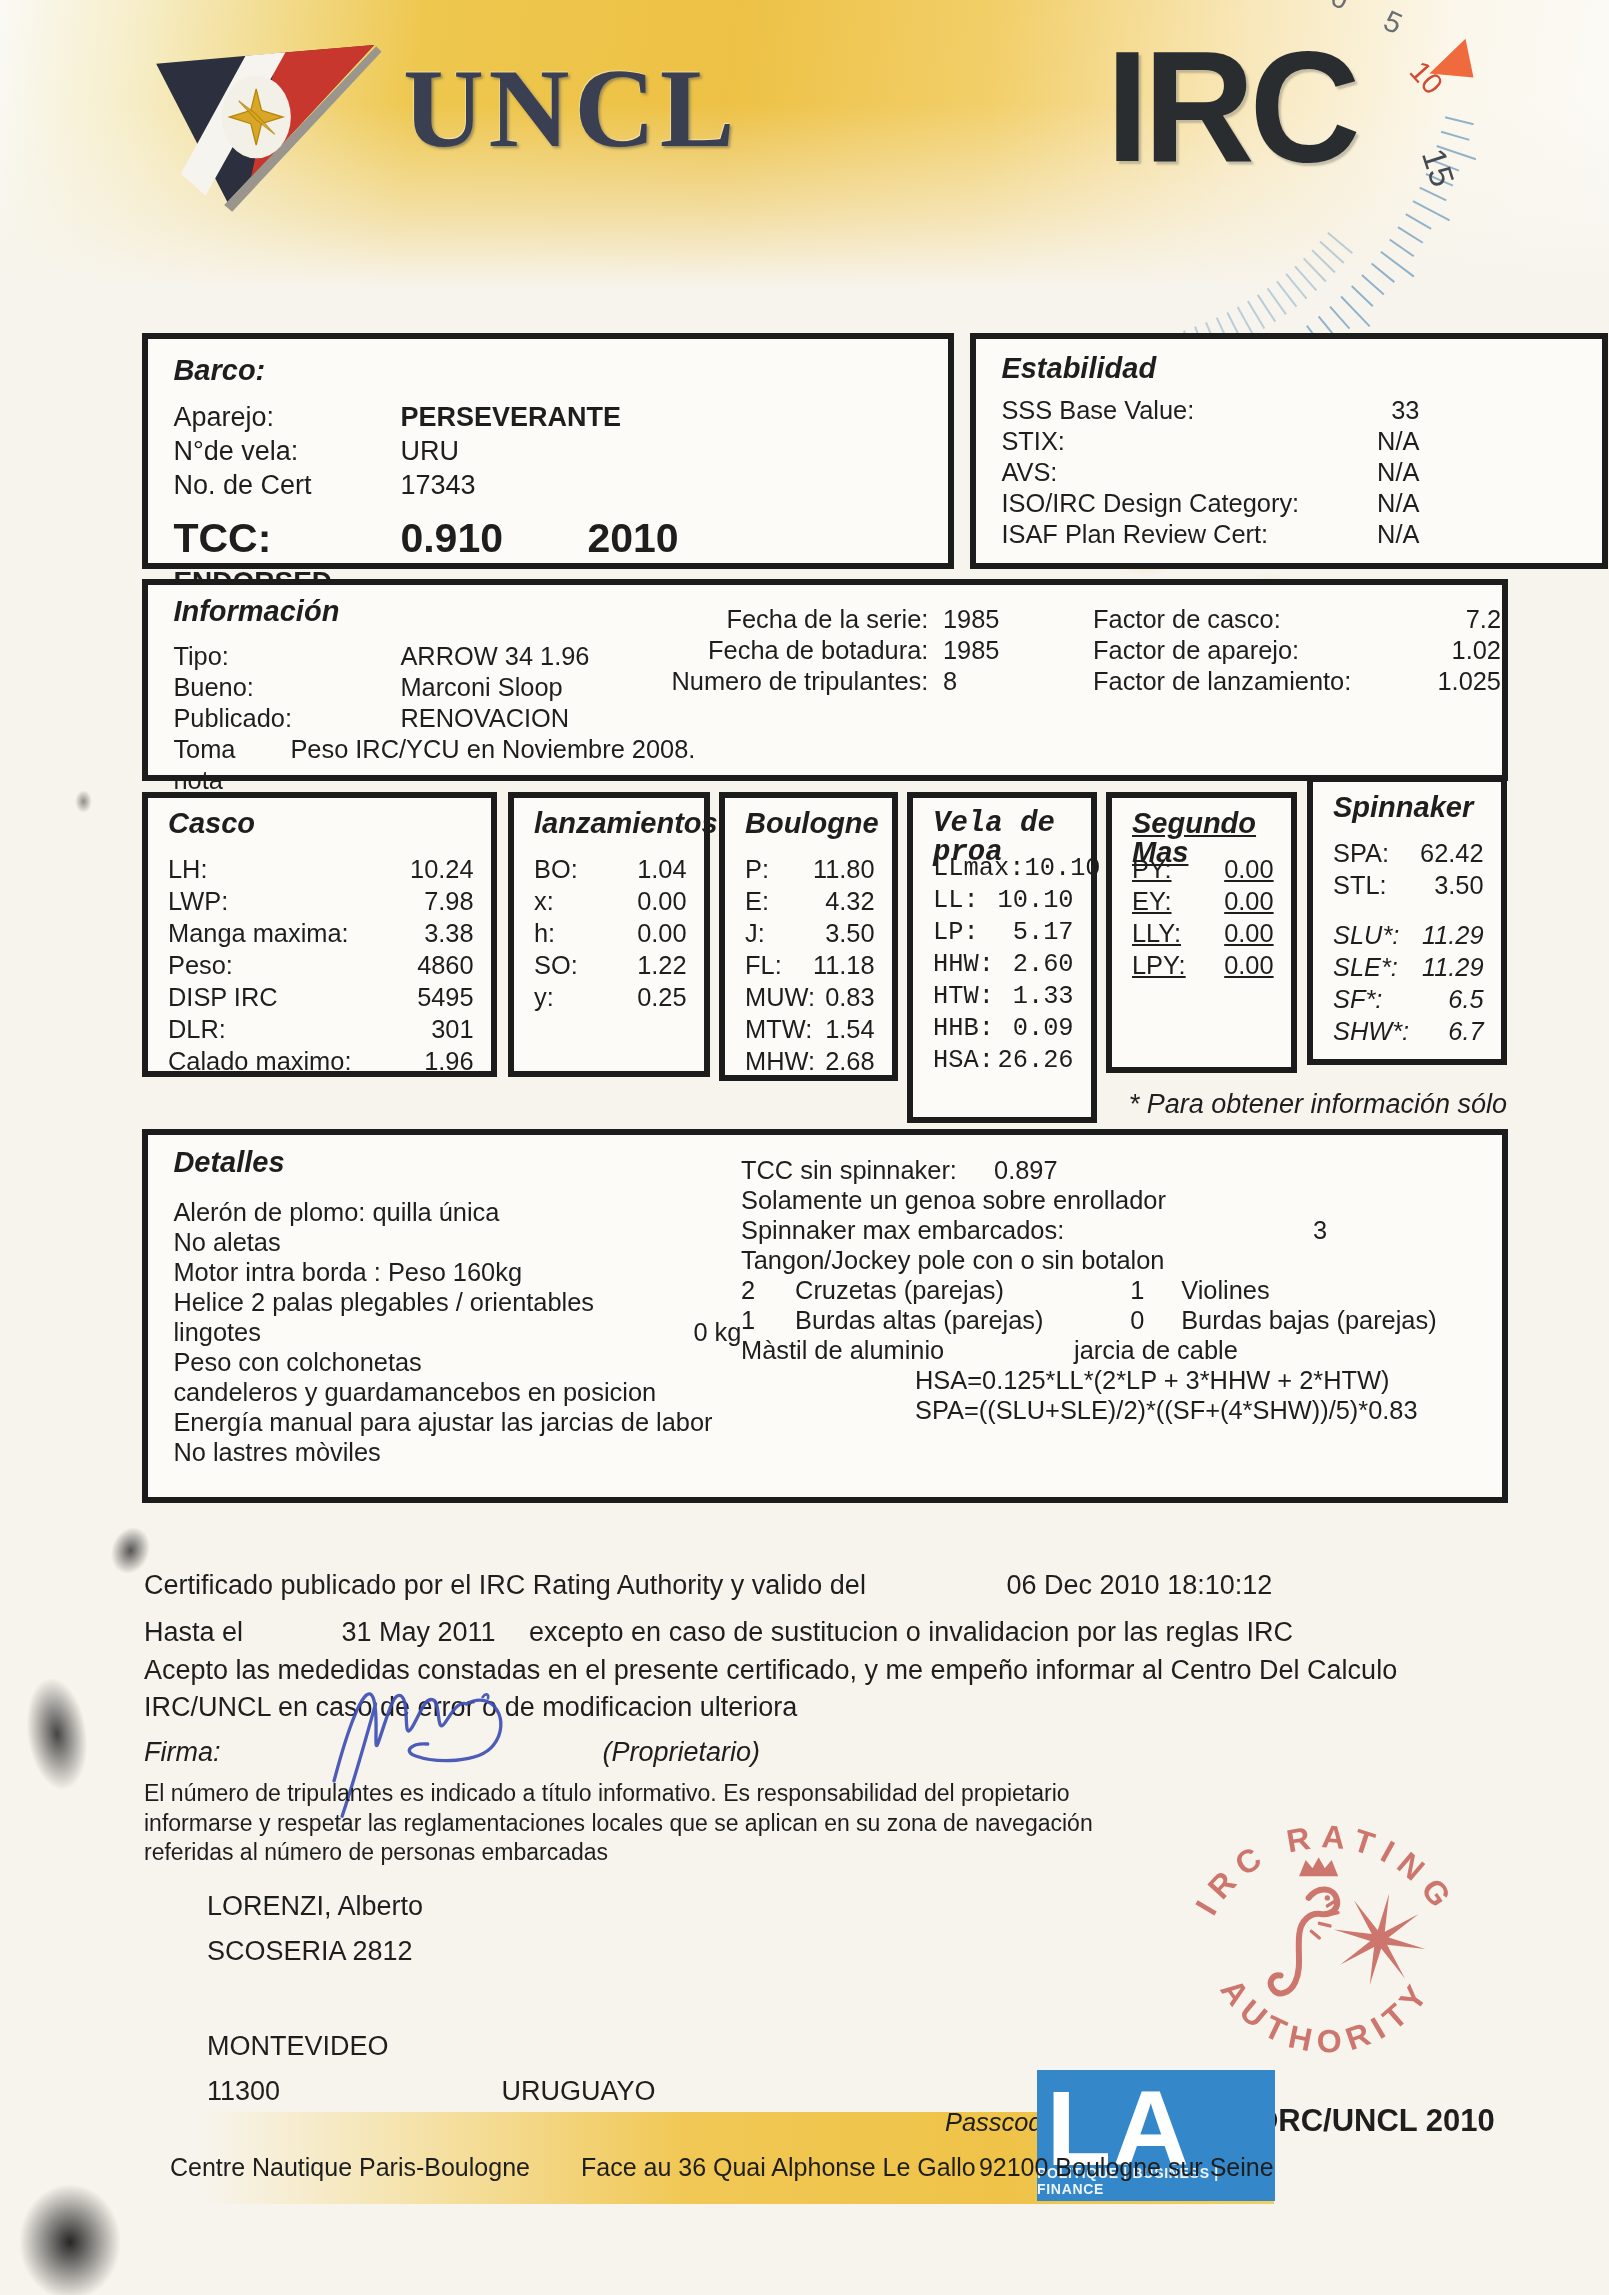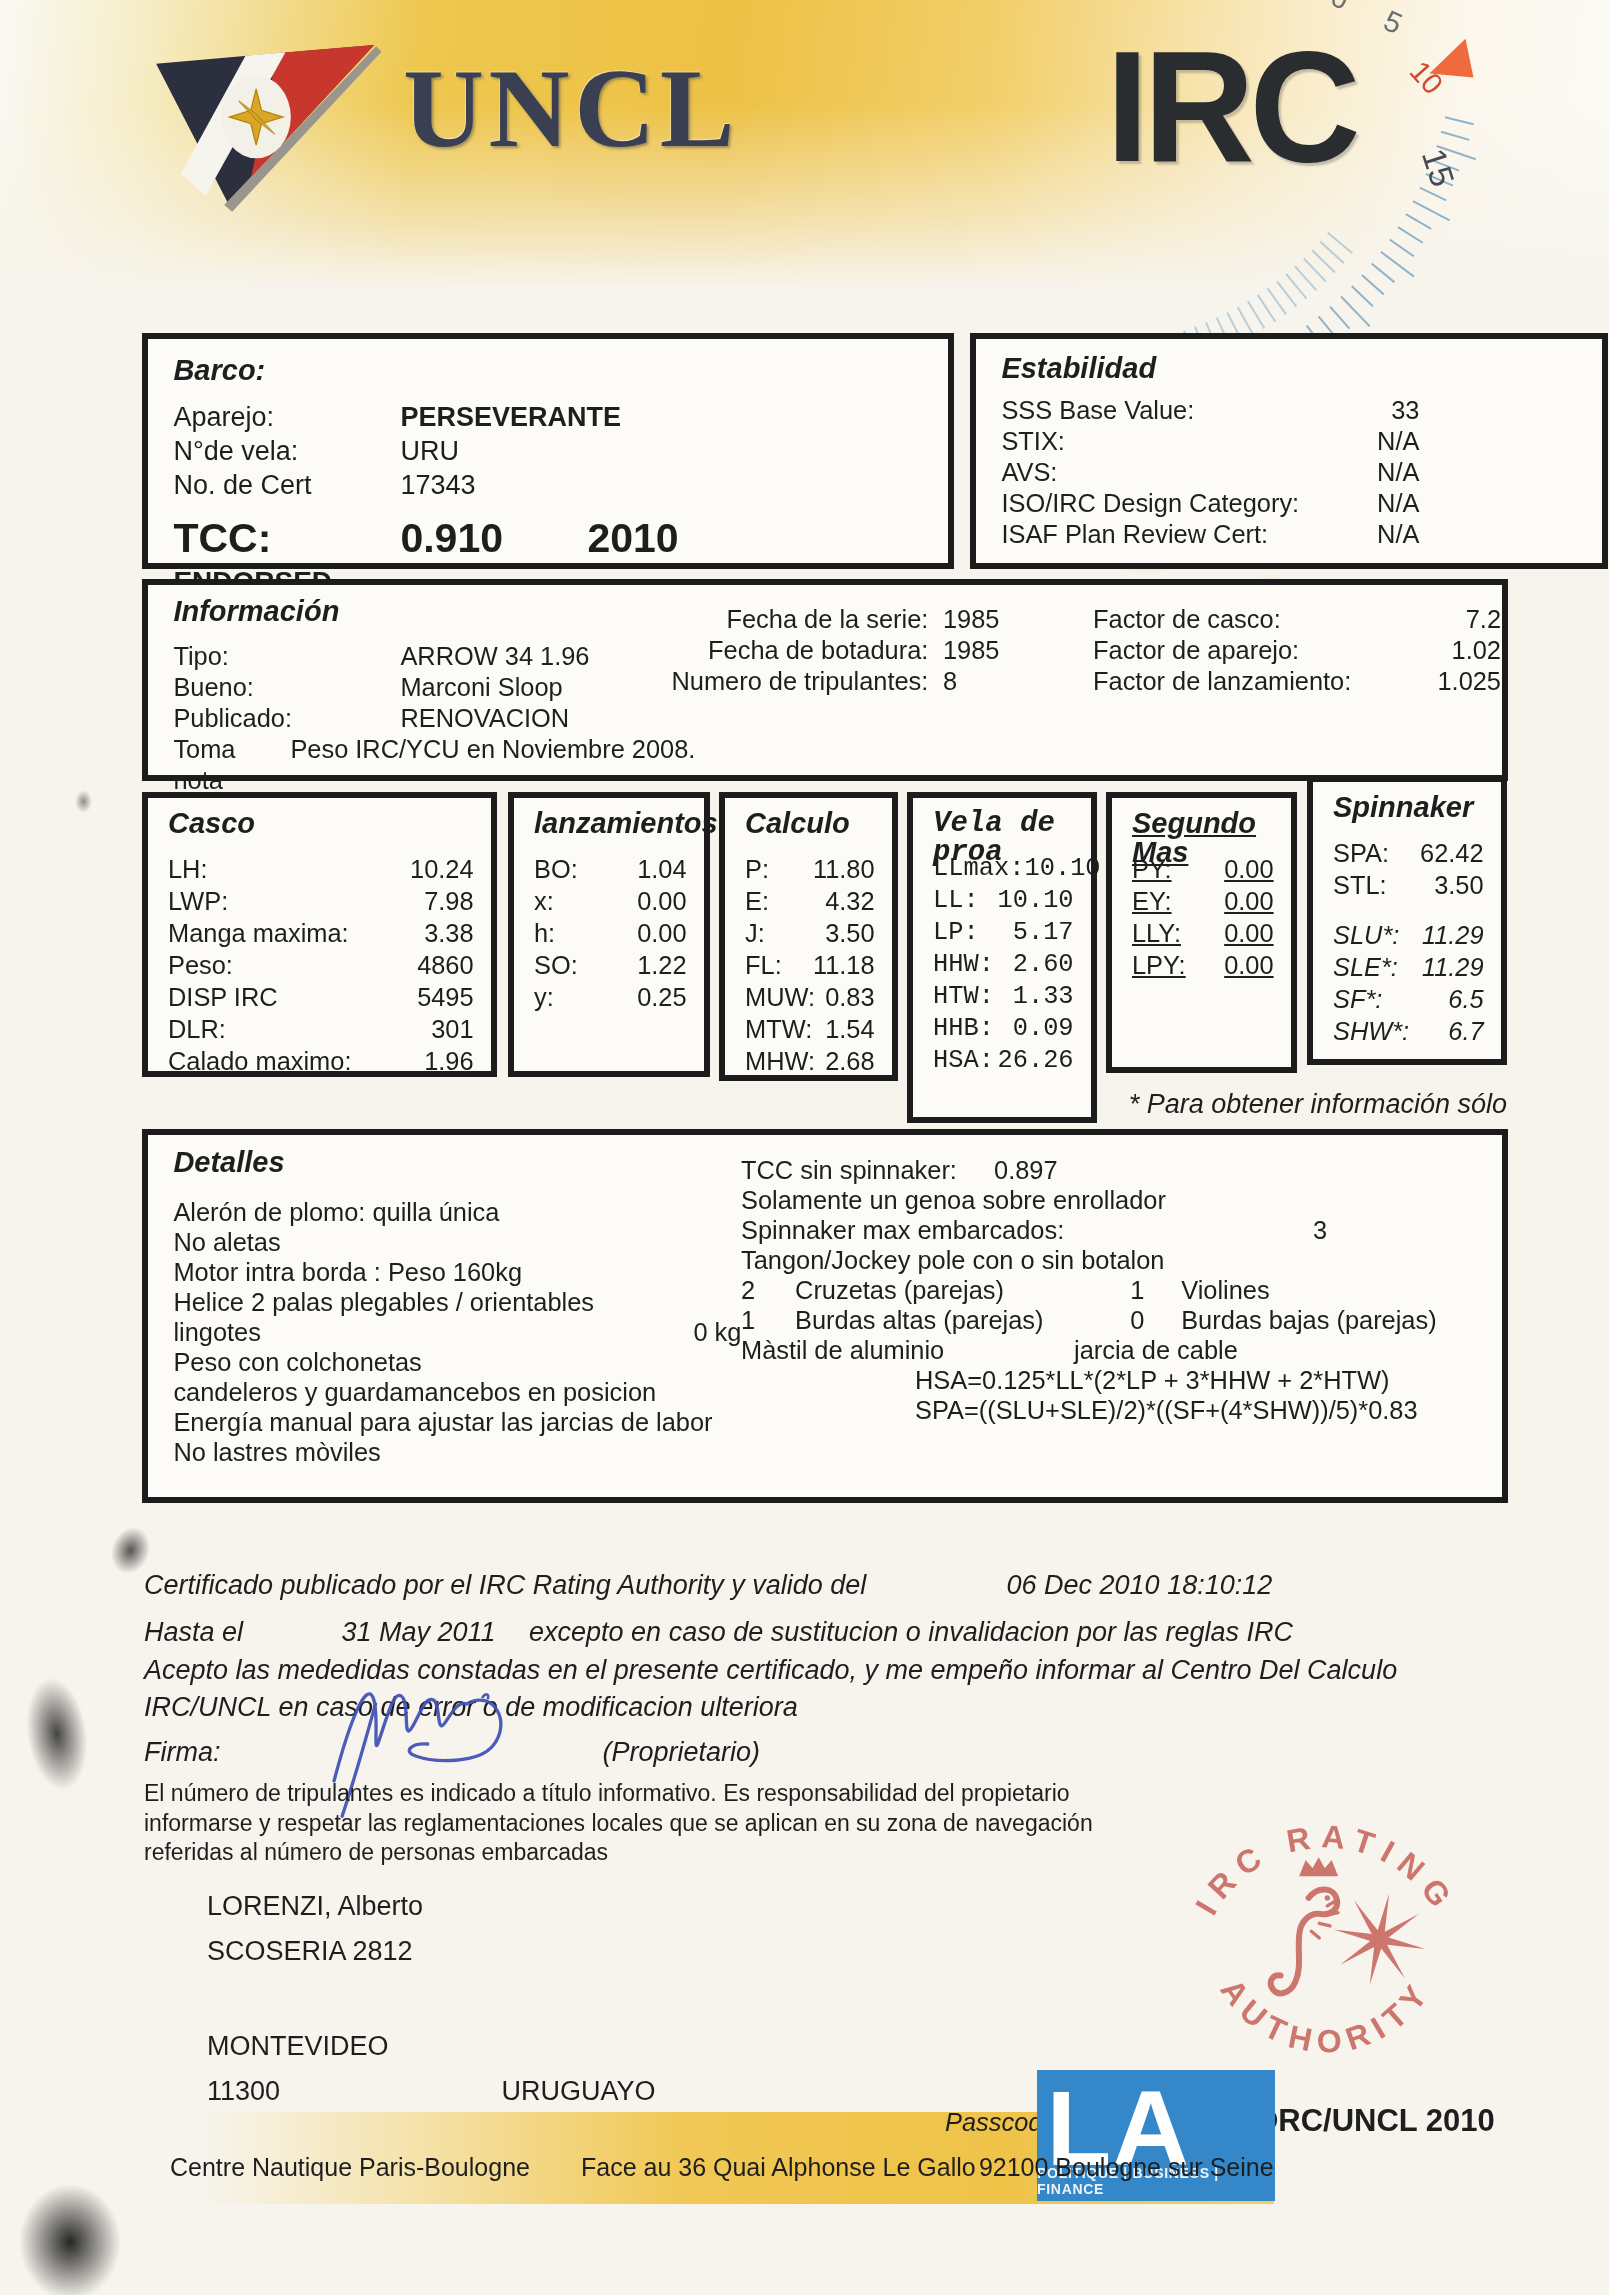--- a/index.html
+++ b/index.html
@@ -80,21 +80,21 @@
   .det-left .kv-row{line-height:30px;}
   .det-left .kv-row.w850{width:568px;}
   .det-right{position:absolute;left:593px;top:20px;width:765px;font-size:25.4px;}
   .det-right .dline{height:30px;line-height:30px;white-space:nowrap;}
   .ib{display:inline-block;}
   .w368{width:246px;} .w845{width:565px;} .w70{width:47px;} .w491{width:328px;} .w66{width:44px;} .w488{width:326px;}
   .pad260{padding-left:174px;}
   .footnote{position:absolute;left:855px;top:1089px;width:652px;text-align:right;
     font-style:italic;font-size:27px;}
   
-  .cline{position:absolute;font-size:27px;white-space:nowrap;font-style:italic;}
+  .cline{position:absolute;font-size:27px;white-space:nowrap;}
   .c1{left:144px;top:1570px;} .c1 .ib{width:855px;}
   .c2{left:144px;top:1617px;} .c2 .p1{width:190px;} .c2 .p2{width:180px;}
   .c3{left:144px;top:1655px;}
   .c4{left:144px;top:1692px;}
   .firma{left:144px;top:1737px;font-style:italic;} .firma .ib{width:451px;}
   .disc{position:absolute;left:144px;font-size:23px;line-height:1;white-space:nowrap;}
   .d1{top:1782px;} .d2{top:1812px;} .d3{top:1841px;}
   .owner{position:absolute;left:207px;font-size:27px;white-space:nowrap;}
   .o1{top:1891px;} .o2{top:1936px;} .o3{top:2031px;}
   .o4{top:2076px;} .o4 .ib{width:287px;}
@@ -369,21 +369,21 @@
           <span class="kv-label">SO:</span>
           <span class="kv-value">1.22</span>
         </div>
         <div class="kv-row">
           <span class="kv-label">y:</span>
           <span class="kv-value">0.25</span>
         </div>
       </div>
   </section>
   <section class="box mbox" id="box-apar">
-    <h2 class="btitle">Calculo</h2>
+    <h2 class="btitle">Boulogne</h2>
     <div>
         <div class="kv-row">
           <span class="kv-label">P:</span>
           <span class="kv-value">11.80</span>
         </div>
         <div class="kv-row">
           <span class="kv-label">E:</span>
           <span class="kv-value">4.32</span>
         </div>
         <div class="kv-row">

